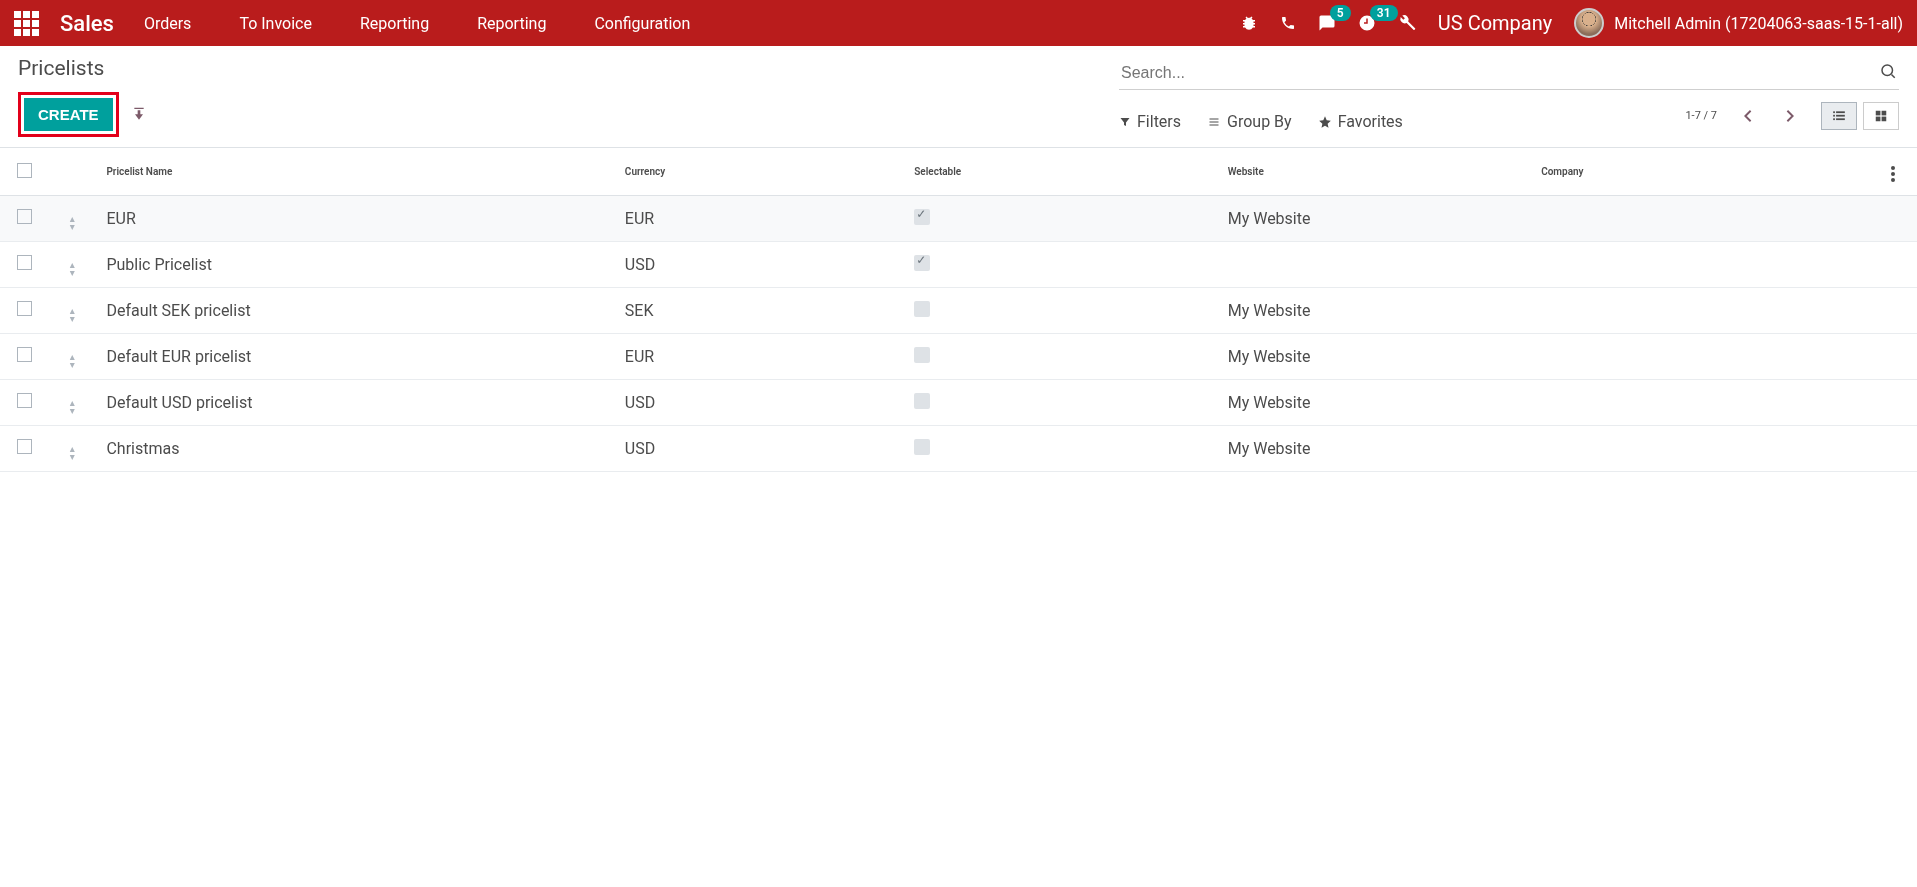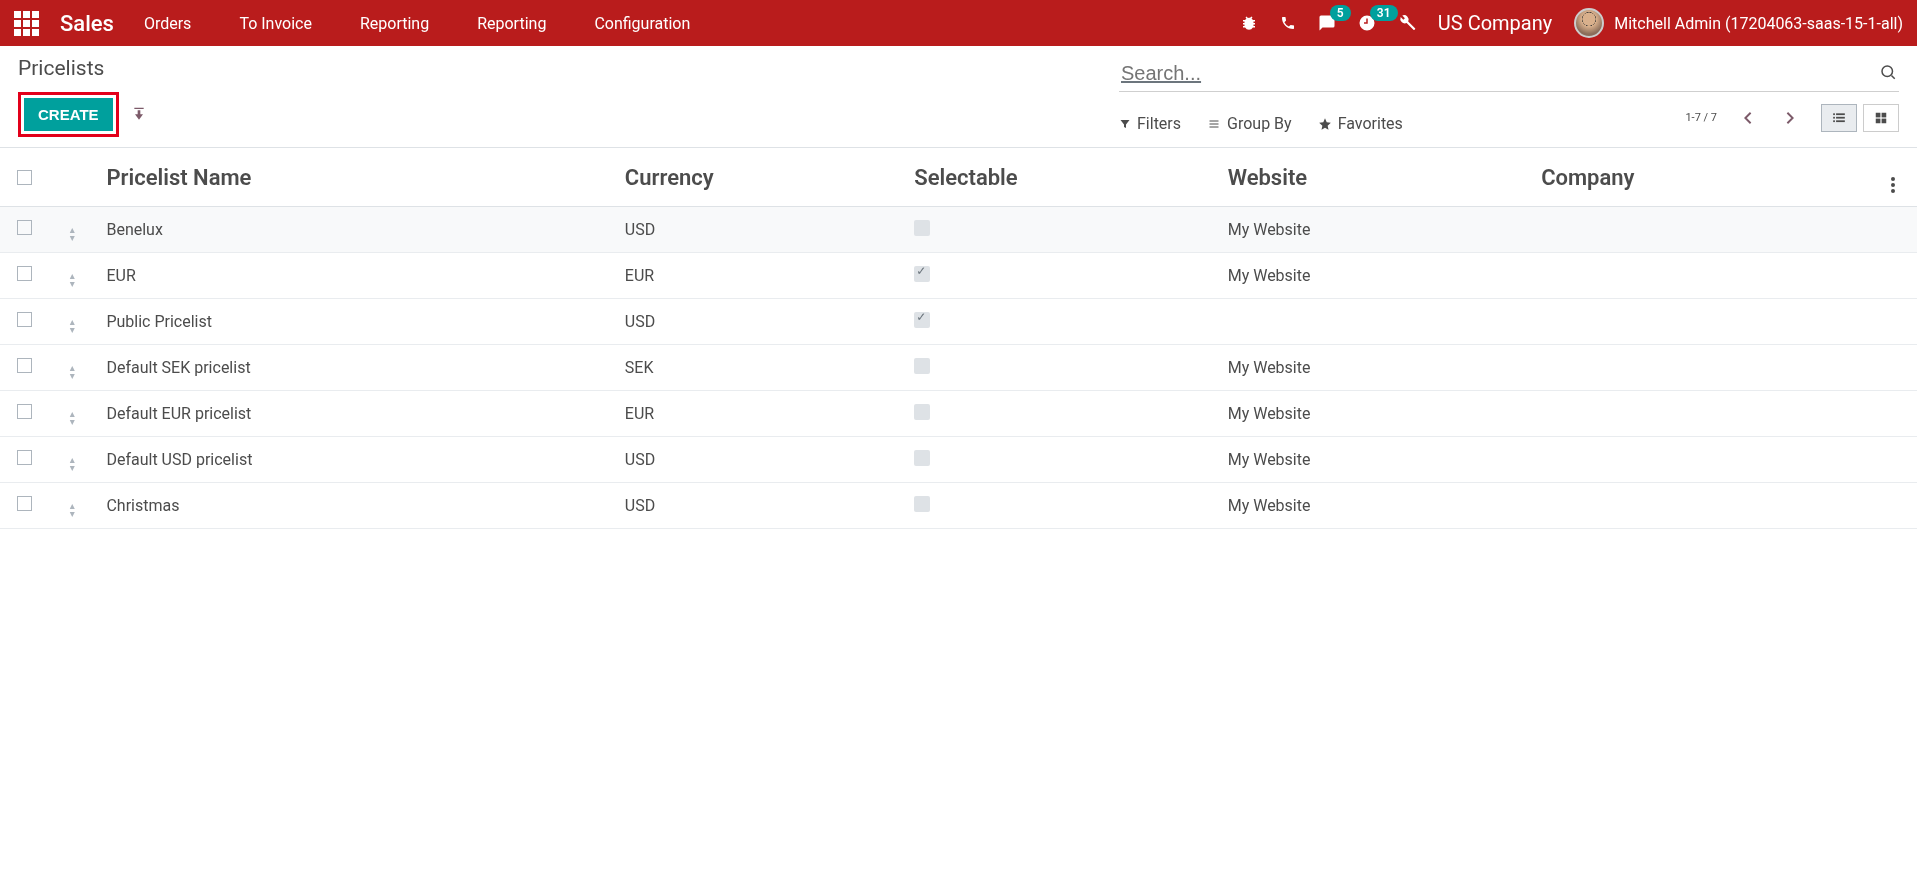--- a/index.html
+++ b/index.html
@@ -23,38 +23,38 @@
 .cp { padding:10px 18px 0 18px; display:flex; justify-content:space-between; align-items:flex-start; }
 .cp-left { }
 .breadcrumb { font-size:21px; color:#4c4c4c; margin-bottom:12px; }
 .btn-row { display:flex; align-items:center; gap:12px; }
 .highlight-box { border:3px solid #e2001a; padding:3px; display:inline-block; }
 .btn-create { background:#00A09D; color:#fff; border:none; padding:8px 14px; font-size:15px; font-weight:600; cursor:pointer; }
 .import-icon { color:#7C5A69; cursor:pointer; }
 
 .cp-right { flex:1; max-width:780px; }
 .searchbox { display:flex; border-bottom:1px solid #cfcfcf; padding:6px 2px; align-items:center; margin-bottom:10px; }
-.searchbox input { border:none; outline:none; flex:1; font-size:20px; color:#6c757d;text-decoration:underline; }
+.searchbox input { border:none; outline:none; flex:1; font-size:16px; color:#6c757d; }
 .search-lens { color:#4c4c4c; cursor:pointer; }
 
 .filter-row { display:flex; align-items:center; justify-content:space-between; }
 .filter-group { display:flex; gap:26px; color:#4c4c4c; font-size:16px; }
 .filter-btn { display:flex; align-items:center; gap:6px; cursor:pointer;margin-top:12px; }
 .pager-area { display:flex; align-items:center; gap:20px; }
 .pager-text { font-size:11px; color:#4c4c4c; }
 .pager-btn { color:#7C5A69; cursor:pointer; padding:4px 6px; }
 .pager-btn svg{ display:block; }
 .view-switch { display:flex; gap:6px; }
 .view-btn { border:1px solid #ccc; padding:6px 9px; cursor:pointer; display:flex; align-items:center; justify-content:center; }
 .view-btn.active { background:#e9ecef; border-color:#adb5bd; }
 
 
 .tbl-wrap { margin-top:10px; border-top:1px solid #dee2e6; }
 table { width:100%; border-collapse:collapse; }
-th { text-align:left; font-size:22px; font-weight:600; color:#4c4c4c; padding:13px 10px; border-bottom:1px solid #dee2e6; background:#fff; }
+th { text-align:left; font-size:10px; font-weight:600; color:#4c4c4c; padding:13px 10px; border-bottom:1px solid #dee2e6; background:#fff; }
 td { padding:11px 10px; border-bottom:1px solid #e9ecef; font-size:16px; color:#4c4c4c; }
 tr:first-child td { background:#f8f9fa; }
 .col-chk { width:40px; text-align:center; }
 .col-handle { width:40px; text-align:center; color:#adb5bd; }
 .col-name { width:430px; }
 .col-curr { width:240px; }
 .col-sel { width:260px; }
 .col-web { width:260px; }
 .col-comp { width:280px; }
 .col-menu { width:40px; text-align:center; }
@@ -226,30 +226,20 @@
               <span></span>
               <span></span>
               <span></span>
             </span></th>
       </tr>
     </thead>
     <tbody id="tbody">
         <tr>
           <td class="col-chk"><span class="chk"></span></td>
           <td class="col-handle"><span class="handle"></span></td>
-          <td class="col-name">Benelux</td>
-          <td class="col-curr">USD</td>
-          <td class="col-sel"><span class="cb-disabled"></span></td>
-          <td class="col-web">My Website</td>
-          <td class="col-comp"></td>
-          <td class="col-menu"></td>
-        </tr>
-        <tr>
-          <td class="col-chk"><span class="chk"></span></td>
-          <td class="col-handle"><span class="handle"></span></td>
           <td class="col-name">EUR</td>
           <td class="col-curr">EUR</td>
           <td class="col-sel"><span class="cb-disabled checked"></span></td>
           <td class="col-web">My Website</td>
           <td class="col-comp"></td>
           <td class="col-menu"></td>
         </tr>
         <tr>
           <td class="col-chk"><span class="chk"></span></td>
           <td class="col-handle"><span class="handle"></span></td>

